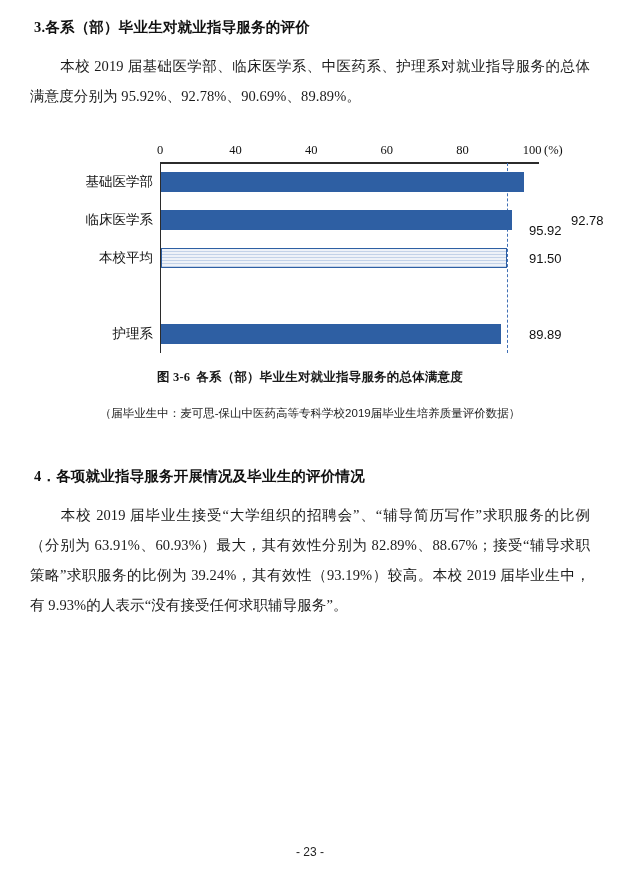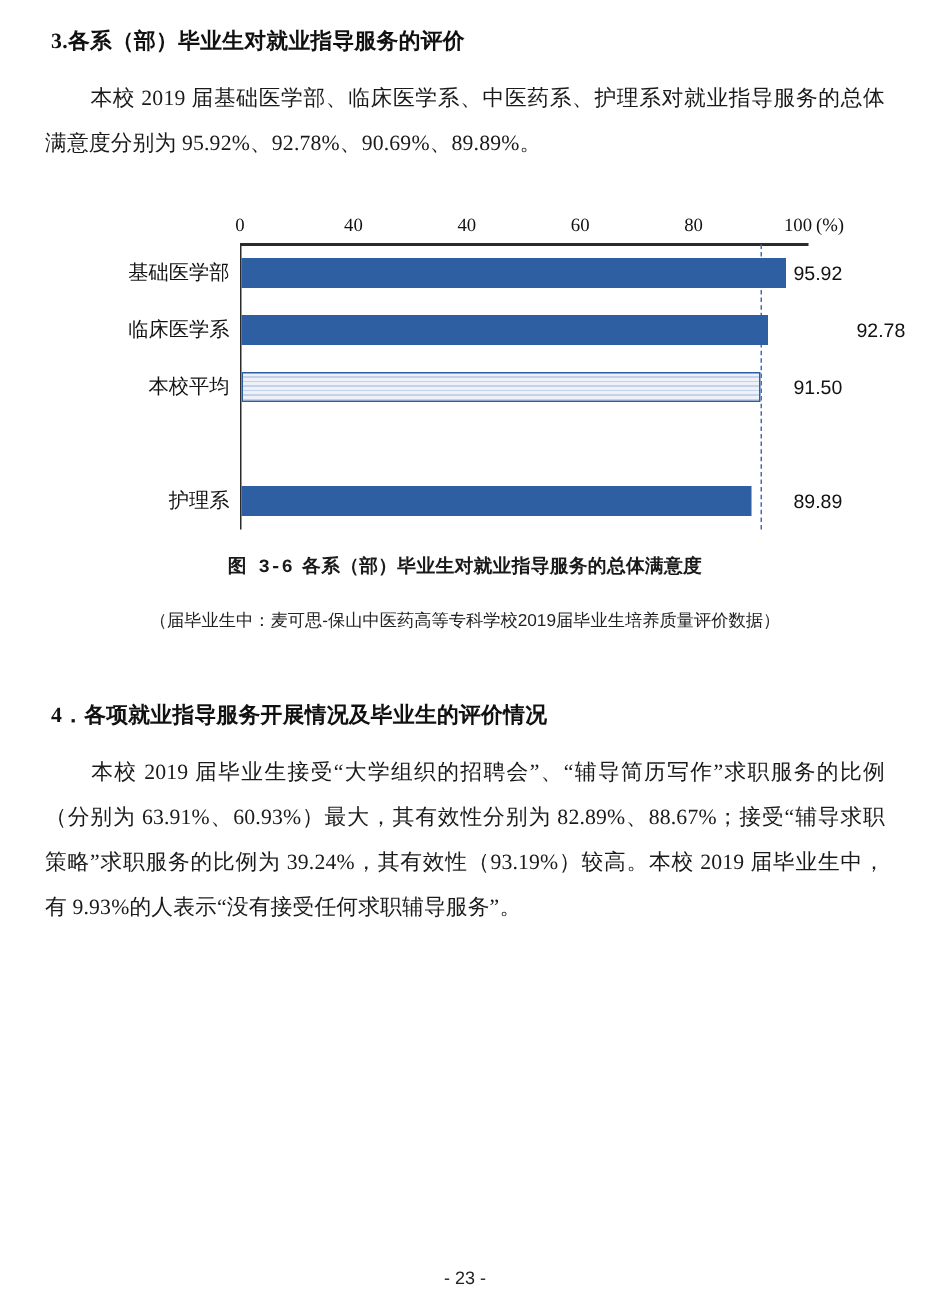--- a/index.html
+++ b/index.html
@@ -137,21 +137,21 @@
     bottom: 0;
     width: 0;
     border-left: 1.2px dashed #3f6fb5;
   }
   .fig-caption {
     text-align: center;
     font-size: 12.5px;
     font-weight: bold;
     margin-top: 6px;
     letter-spacing: 0.2px;
-    font-family: Liberation Mono, monospace;
+    font-family: Liberation Serif, serif;
   }
   .fig-caption .num {
     margin-right: 6px;
   }
   .source {
     text-align: center;
     font-size: 11.5px;
     margin-top: 20px;
     color: #222;
     font-family: "Liberation Sans", sans-serif;
@@ -192,21 +192,21 @@
     </div>
     <div class="axis-line-top"></div>
 
     <div class="chart-area">
 
       <div class="ref-line" style="left:345.87px;"></div>
 
       <div class="bar-row" style="top:0px;">
         <span class="bar-label">基础医学部</span>
         <div class="bar" style="width:362.58px;"></div>
-        <span class="bar-value" style="left:368px;">95.92</span>
+        <span class="bar-value" style="left:368px;margin-top:48px;">95.92</span>
       </div>
 
       <div class="bar-row" style="top:38px;">
         <span class="bar-label">临床医学系</span>
         <div class="bar" style="width:350.71px;"></div>
         <span class="bar-value" style="left:368px;margin-left:42px;">92.78</span>
       </div>
 
       <div class="bar-row" style="top:76px;">
         <span class="bar-label">本校平均</span>

